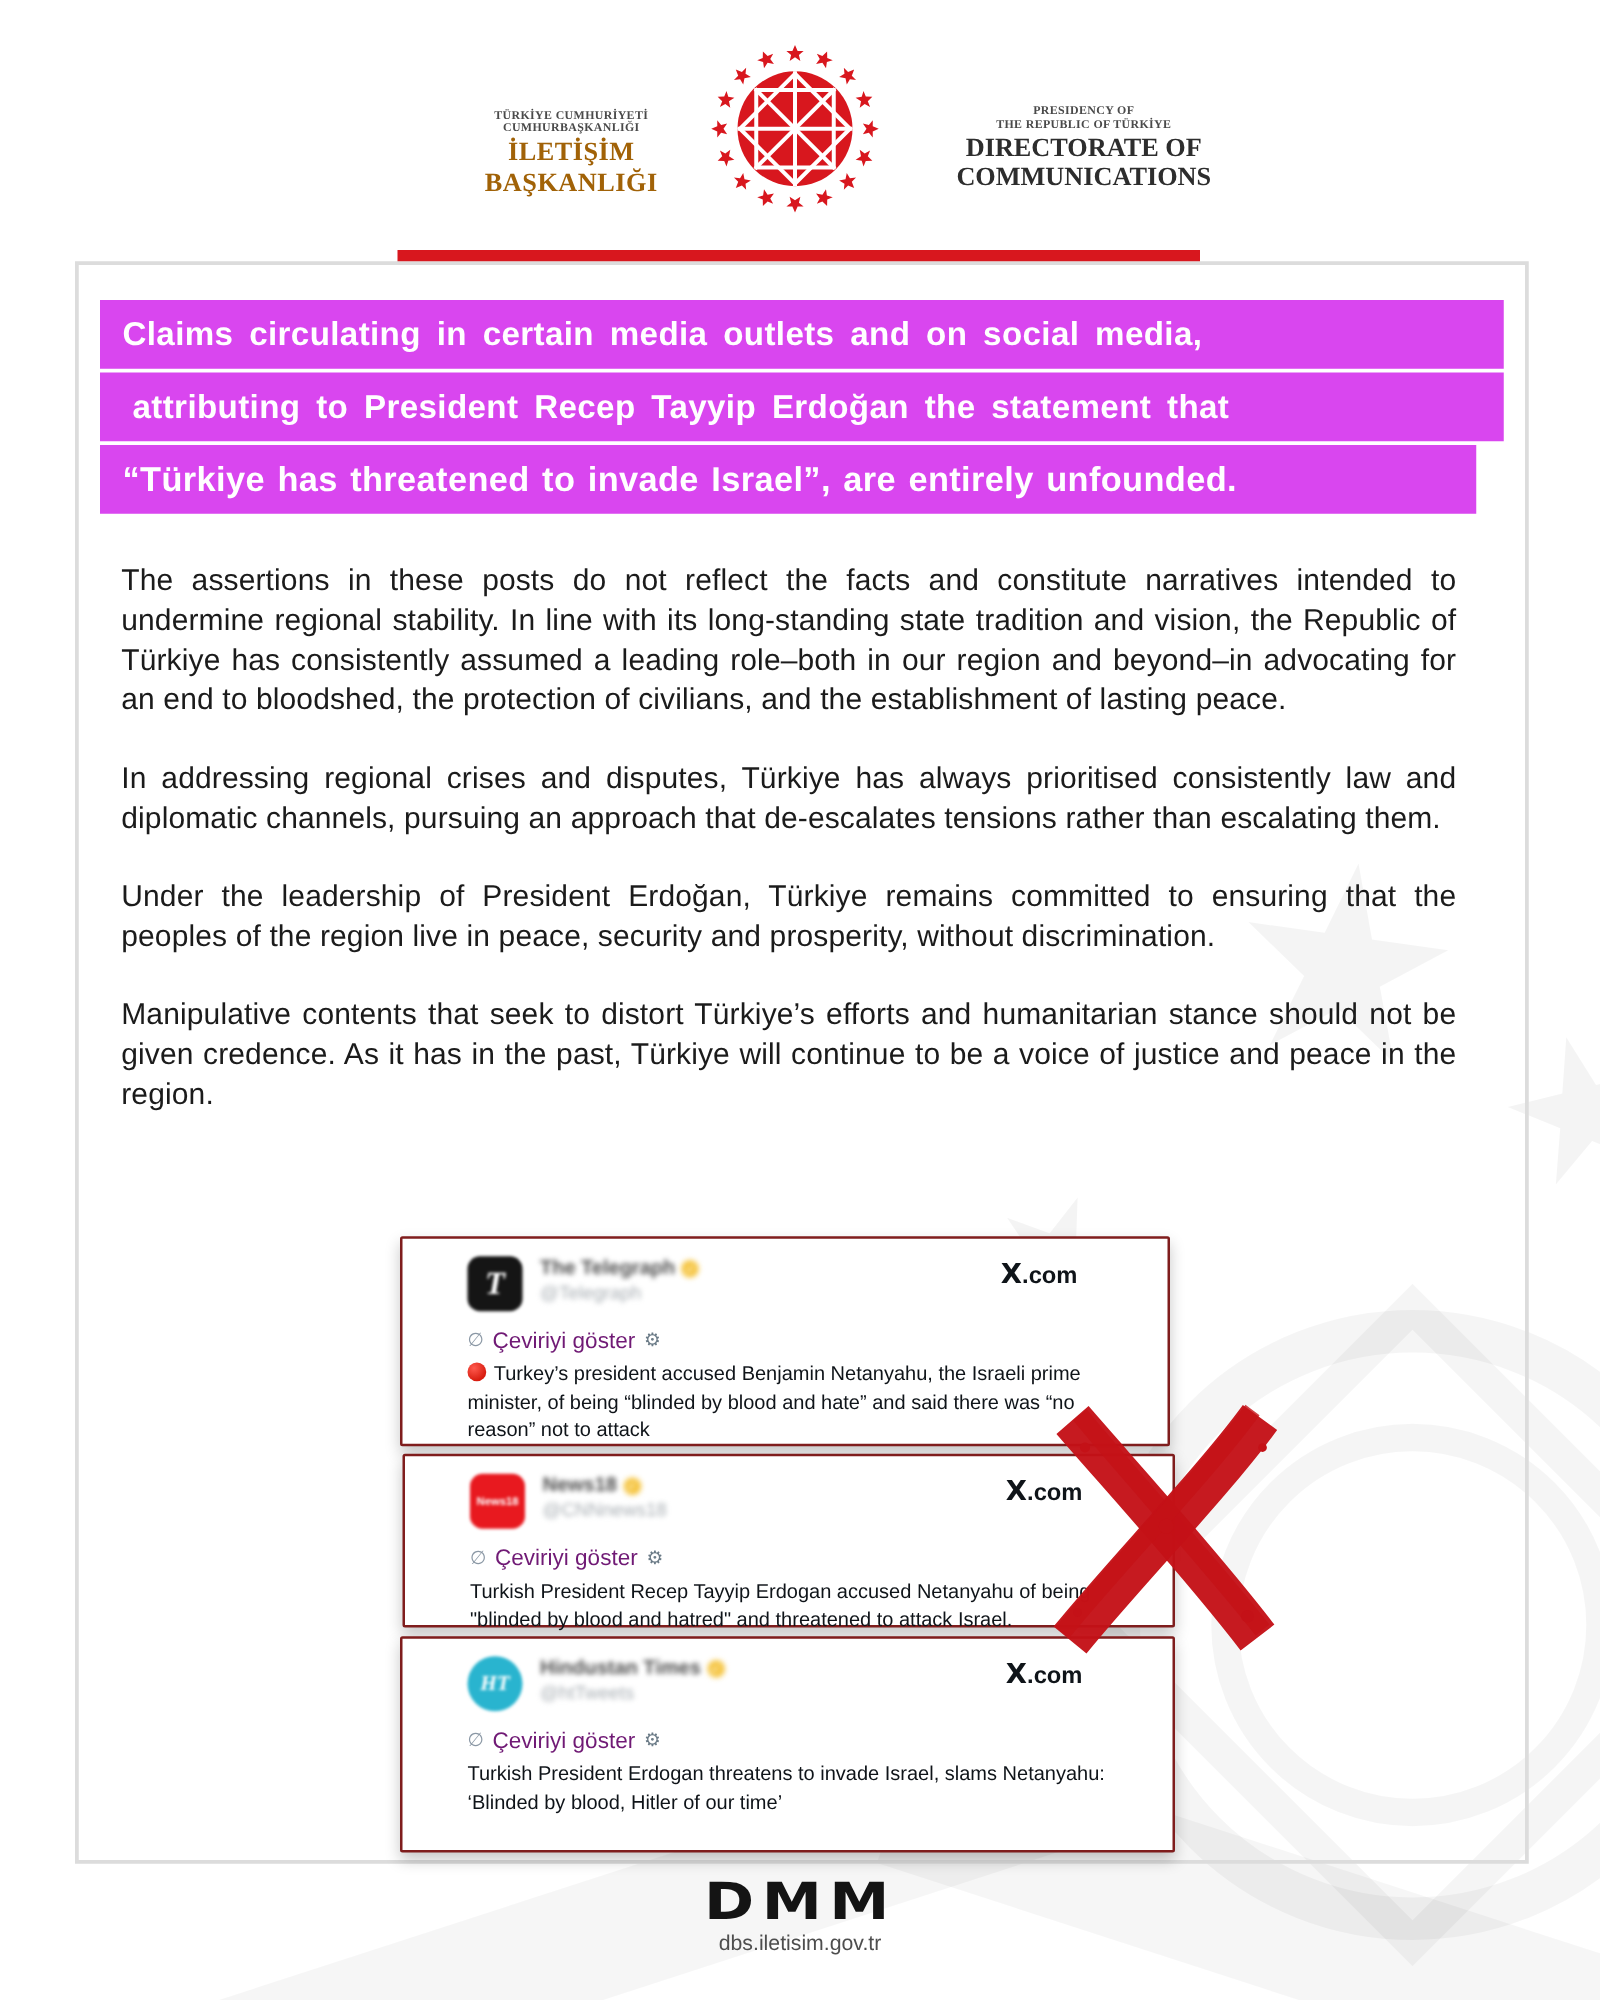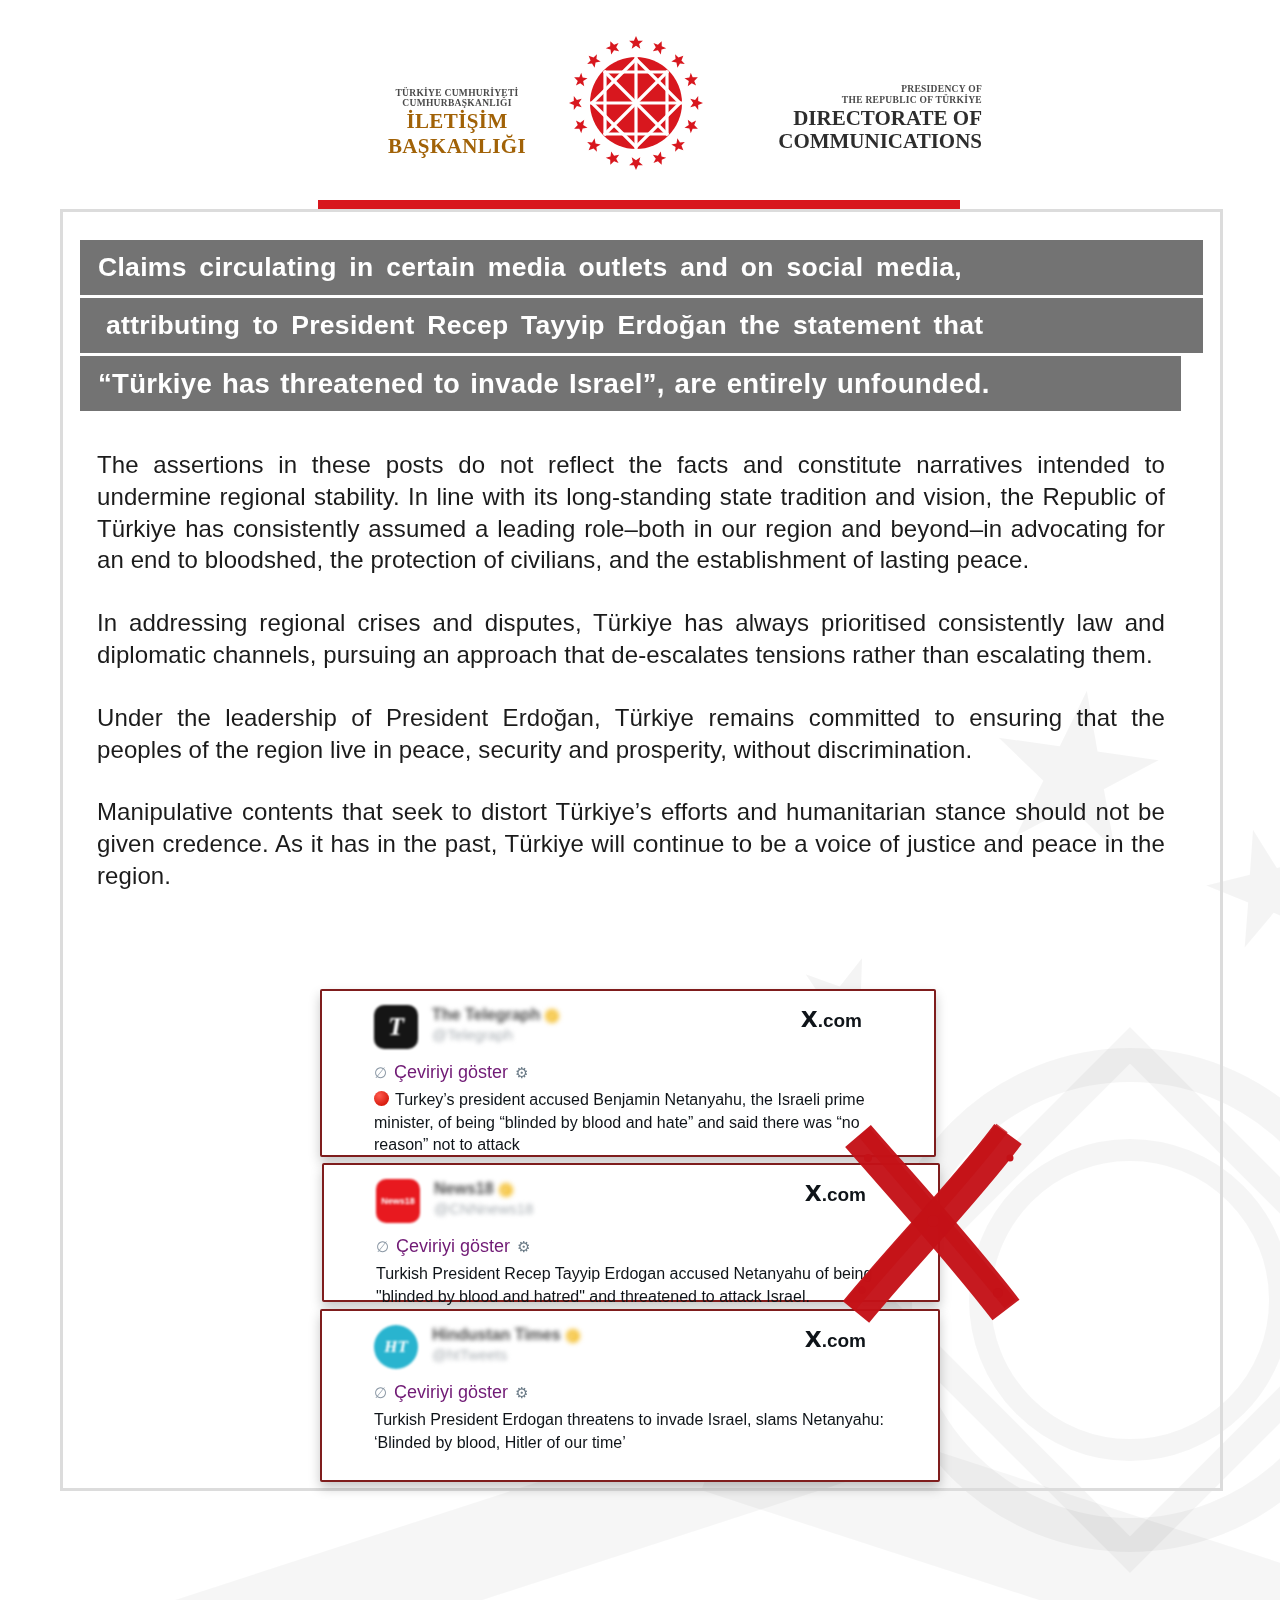--- a/index.html
+++ b/index.html
@@ -7,31 +7,31 @@
         font-family:"Liberation Sans", sans-serif;}
 
   
   .watermark{position:absolute;left:0;top:0;width:1280px;height:1600px;z-index:0;pointer-events:none;}
 
   
   .org-left{position:absolute;left:352px;top:88px;width:210px;text-align:center;color:#3a3a3a;z-index:2;}
   .org-left .small{font-family:"Liberation Serif",serif;font-size:9.5px;font-weight:bold;letter-spacing:.3px;color:#4a4a4a;}
   .org-left .big{font-family:"Liberation Serif",serif;font-size:21px;font-weight:bold;letter-spacing:.4px;color:#a16207;margin-top:1px;}
   .emblem{position:absolute;left:566px;top:33px;width:140px;height:140px;z-index:2;}
-  .org-right{position:absolute;left:752px;top:84px;width:230px;text-align:right;z-index:2;}
+  .org-right{position:absolute;left:752px;top:84px;width:230px;text-align:center;z-index:2;}
   .org-right .small{font-family:"Liberation Serif",serif;font-size:9.5px;font-weight:bold;letter-spacing:.3px;color:#4a4a4a;line-height:11px;}
   .org-right .big{font-family:"Liberation Serif",serif;font-size:21px;font-weight:bold;color:#2d2d2d;line-height:21px;margin-top:2px;}
 
   
   .top-red-bar{position:absolute;left:318px;top:200px;width:642px;height:9px;background:#d8171e;z-index:4;}
   .content-box{position:absolute;left:60px;top:209px;width:1163px;height:1282px;border:3px solid #dcdcdc;
                box-sizing:border-box;background:transparent;z-index:1;}
 
   
-  .hl{position:absolute;left:80px;height:55px;background:#737373;color:#ffffff;font-weight:bold;
+  .hl{position:absolute;left:80px;height:55px;background:#d946ef;color:#ffffff;font-weight:bold;
       font-size:26.5px;line-height:55px;padding-left:18px;box-sizing:border-box;overflow:hidden;
       white-space:nowrap;letter-spacing:.3px;word-spacing:5px;z-index:3;}
   .hl1{top:240px;width:1123px;}
   .hl2{top:298px;width:1123px;padding-left:26px;}
   .hl3{top:356px;width:1101px;font-size:27.5px;word-spacing:2px;}
 
   
   .body-text{position:absolute;left:97px;top:449px;width:1068px;z-index:3;color:#1b1b1b;
              font-size:24px;line-height:31.8px;text-align:justify;letter-spacing:.1px;}
   .body-text p{margin:0 0 31px 0;}
@@ -241,14 +241,18 @@
     </g>
     <g fill="#c41117">
       <circle cx="30" cy="40" r="4"></circle>
       <circle cx="160" cy="175" r="5"></circle>
       <circle cx="172" cy="40" r="3.5"></circle>
       <circle cx="24" cy="172" r="3.5"></circle>
       <circle cx="95" cy="103" r="6"></circle>
     </g>
   </svg>
 
+  <div class="footer">
+    <div class="dmm-logo">DMM</div>
+    <div class="dmm-url">dbs.iletisim.gov.tr</div>
+  </div>
 
 </div>
 
 </body></html>

